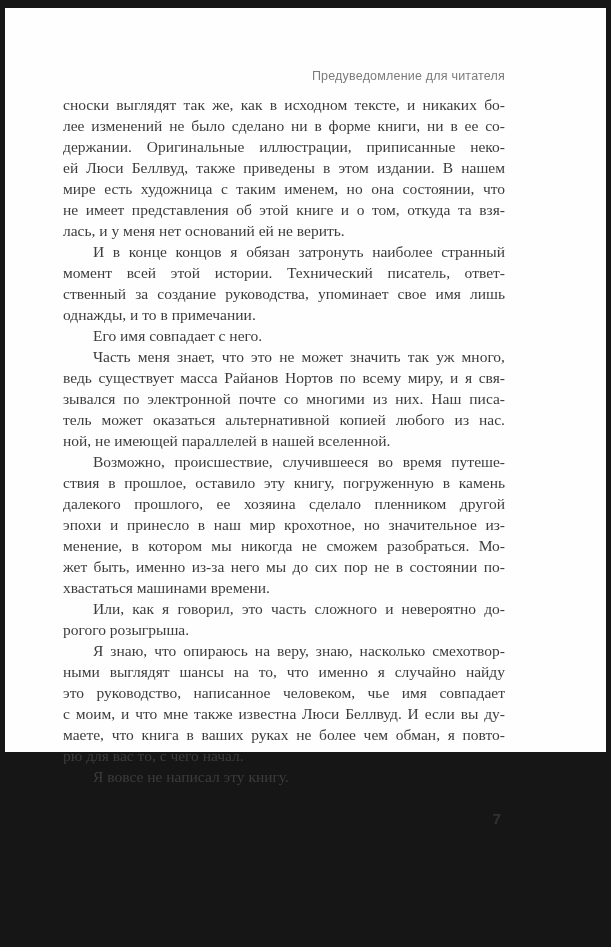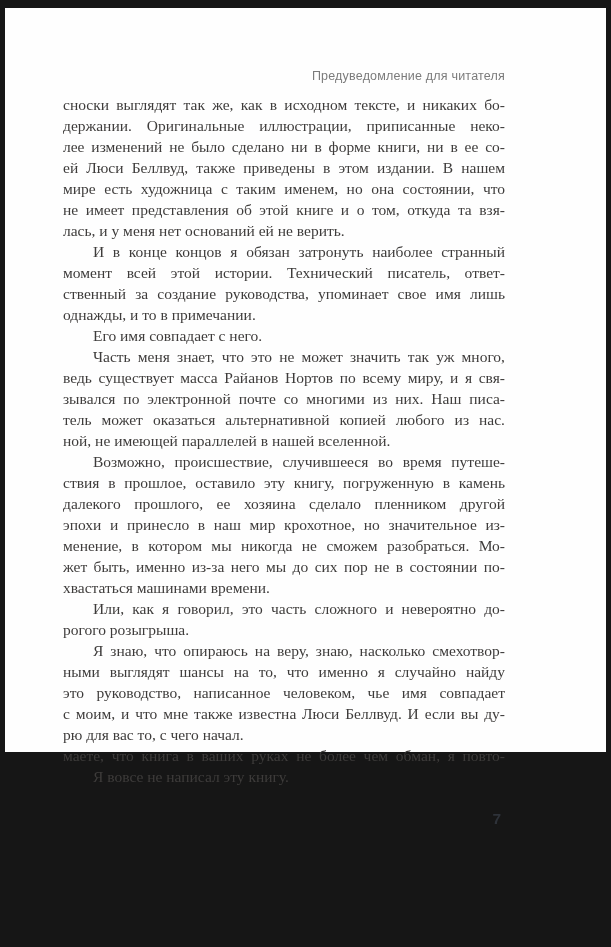--- a/index.html
+++ b/index.html
@@ -76,22 +76,22 @@
 </head>
 <body>
 
 <div class="frame">
   <div class="page">
     <div class="content">
       <div class="running-head">Предуведомление для читателя</div>
       <div class="textblock">
           <div class="paragraph">
             <div class="line just">сноски выглядят так же, как в исходном тексте, и никаких бо-</div>
+            <div class="line just">лее изменений не было сделано ни в форме книги, ни в ее со-</div>
             <div class="line just">держании. Оригинальные иллюстрации, приписанные неко-</div>
-            <div class="line just">лее изменений не было сделано ни в форме книги, ни в ее со-</div>
             <div class="line just">ей Люси Беллвуд, также приведены в этом издании. В нашем</div>
             <div class="line just">мире есть художница с таким именем, но она состоянии, что</div>
             <div class="line just">не имеет представления об этой книге и о том, откуда та взя-</div>
             <div class="line last">лась, и у меня нет оснований ей не верить.</div>
           </div>
           <div class="paragraph">
             <div class="line just ind">И в конце концов я обязан затронуть наиболее странный</div>
             <div class="line just">момент всей этой истории. Технический писатель, ответ-</div>
             <div class="line just">ственный за создание руководства, упоминает свое имя лишь</div>
             <div class="line last">однажды, и то в примечании.</div>
@@ -117,22 +117,22 @@
           </div>
           <div class="paragraph">
             <div class="line just ind">Или, как я говорил, это часть сложного и невероятно до-</div>
             <div class="line last">рогого розыгрыша.</div>
           </div>
           <div class="paragraph">
             <div class="line just ind">Я знаю, что опираюсь на веру, знаю, насколько смехотвор-</div>
             <div class="line just">ными выглядят шансы на то, что именно я случайно найду</div>
             <div class="line just">это руководство, написанное человеком, чье имя совпадает</div>
             <div class="line just">с моим, и что мне также известна Люси Беллвуд. И если вы ду-</div>
+            <div class="line just">маете, что книга в ваших руках не более чем обман, я повто-</div>
             <div class="line last">рю для вас то, с чего начал.</div>
-            <div class="line just">маете, что книга в ваших руках не более чем обман, я повто-</div>
           </div>
           <div class="paragraph">
             <div class="line last ind">Я вовсе не написал эту книгу.</div>
           </div>
         </div>
       <div class="page-number">7</div>
     </div>
   </div>
 </div>
 

